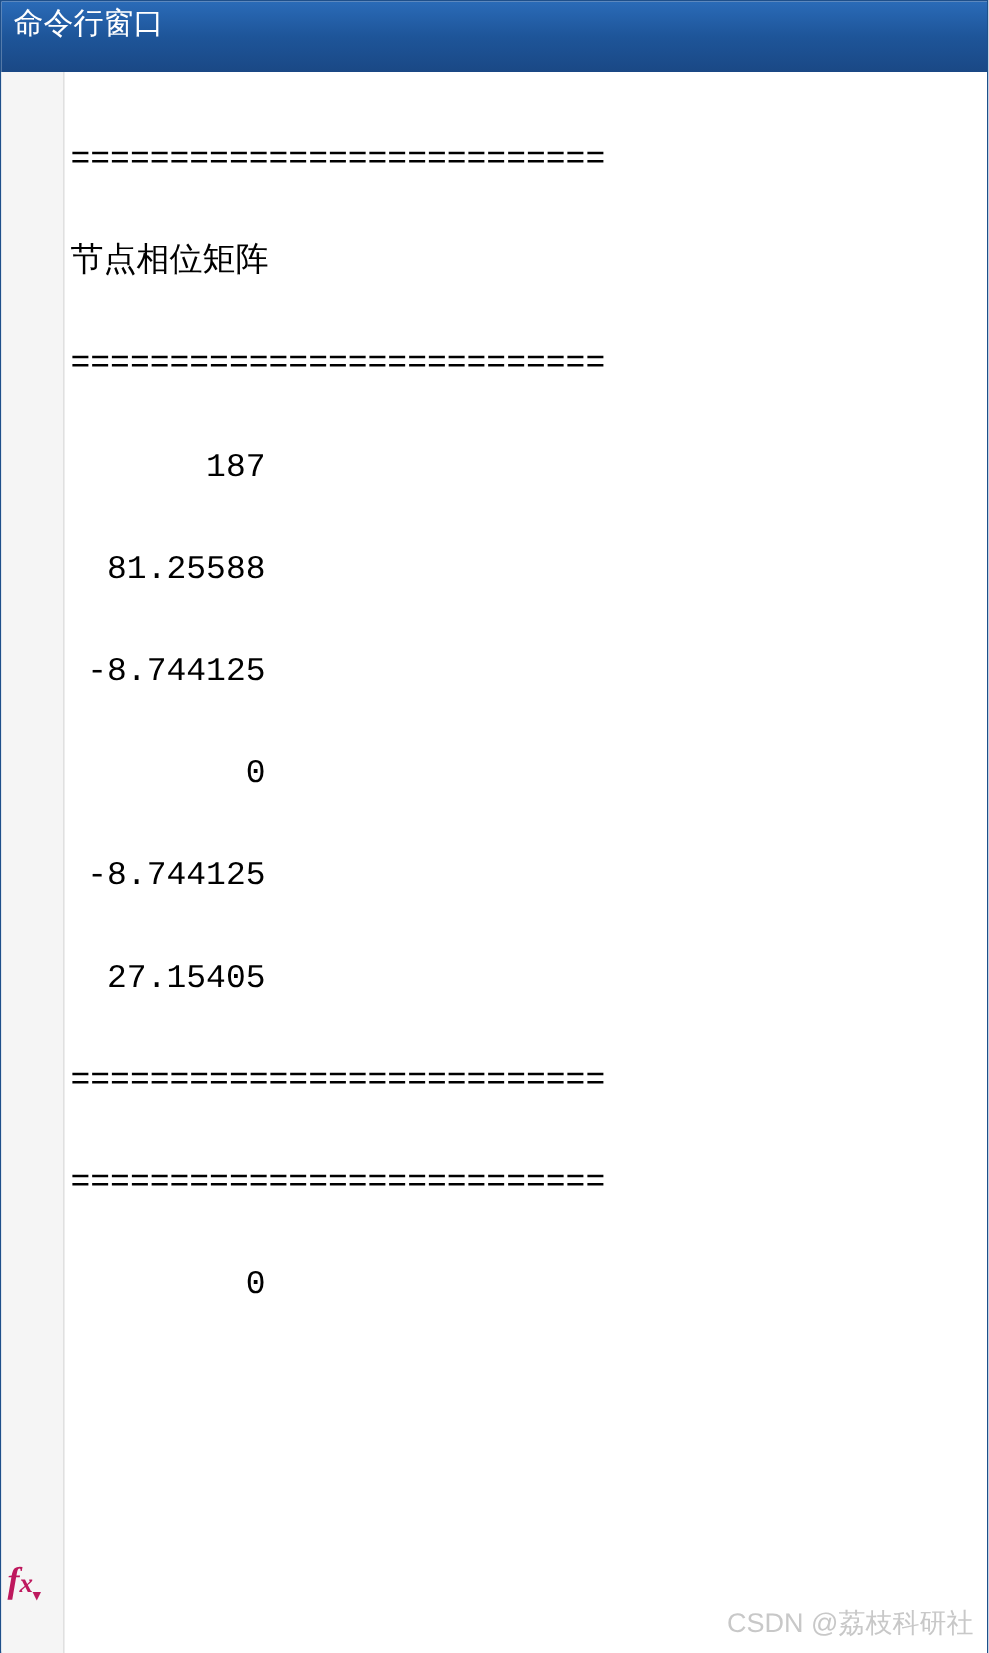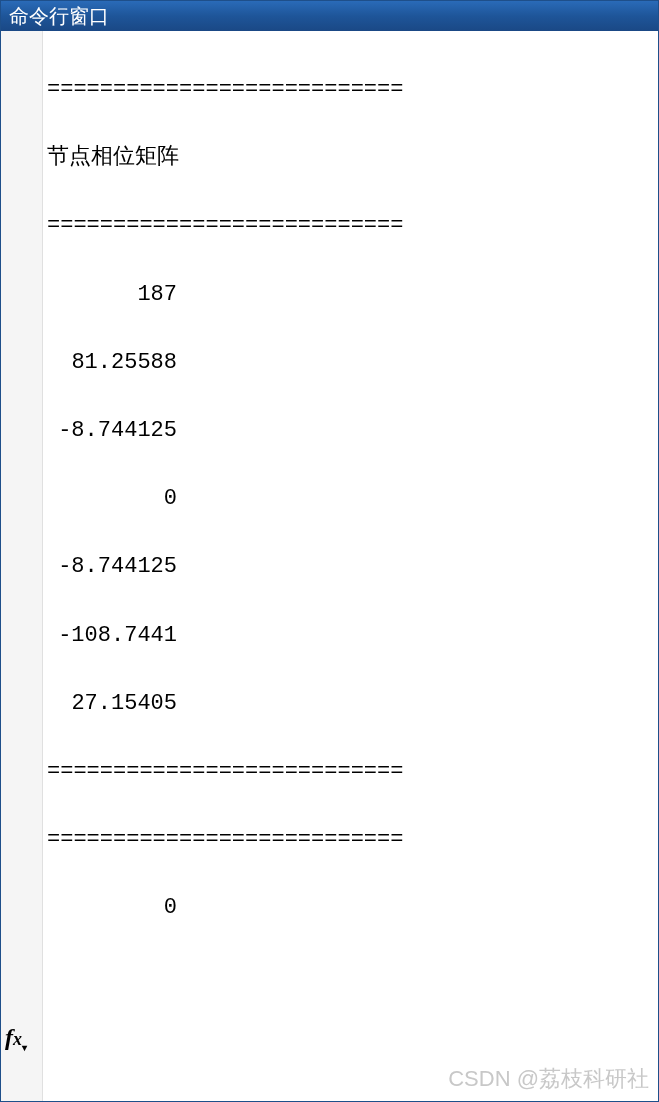--- a/index.html
+++ b/index.html
@@ -20,21 +20,21 @@
       height: 100%;
       border: 1px solid #1e4f8a;
     }
     .titlebar {
       background: linear-gradient(to bottom, #2a6bb8, #1e5599, #1a4885);
       color: #ffffff;
       padding: 4px 8px;
       font-size: 20px;
       font-family: "Microsoft YaHei", "微软雅黑", sans-serif;
       font-weight: normal;
-      height: 30px;
+      height: 47px;
       line-height: 22px;
     }
     .content-area {
       display: flex;
       height: calc(100% - 30px);
       background: #ffffff;
     }
     .gutter {
       width: 42px;
       background: #f5f5f5;
@@ -43,21 +43,21 @@
       flex-shrink: 0;
     }
     .fx-icon {
       position: absolute;
       bottom: 48px;
       left: 4px;
       font-family: "Times New Roman", serif;
       font-style: italic;
       font-size: 24px;
       font-weight: bold;
-      color: #000000;
+      color: #be185d;
     }
     .fx-icon .f {
       font-style: italic;
     }
     .fx-icon .x {
       font-style: italic;
       font-size: 18px;
     }
     .output {
       flex: 1;
@@ -79,21 +79,21 @@
       font-family: "Courier New", "SimSun", monospace;
     }
     .divider-line {
       font-family: "Courier New", monospace;
       letter-spacing: 0;
     }
     .watermark {
       position: absolute;
       bottom: 8px;
       right: 10px;
-      font-size: 22px;
+      font-size: 18px;
       color: #c8c8c8;
       font-family: "Microsoft YaHei", sans-serif;
     }
   </style>
 </head>
 <body>
 
 <div class="window">
   <div class="titlebar">
     <span>命令行窗口</span>
@@ -104,21 +104,20 @@
     </div>
     <div class="output">
 <span class="output-line divider-line">===========================</span>
 <span class="output-line">节点相位矩阵</span>
 <span class="output-line divider-line">===========================</span>
 <span class="output-line"><span class="num-cell">187</span></span>
 <span class="output-line"><span class="num-cell">81.25588</span></span>
 <span class="output-line"><span class="num-cell">-8.744125</span></span>
 <span class="output-line"><span class="num-cell">0</span></span>
 <span class="output-line"><span class="num-cell">-8.744125</span></span>
-<span class="output-line"><span class="num-cell">-108.7441</span></span>
 <span class="output-line"><span class="num-cell">27.15405</span></span>
 <span class="output-line divider-line">===========================</span>
 <span class="output-line divider-line">===========================</span>
 <span class="output-line"><span class="num-cell">0</span></span>
 
 
 
 
 
 

